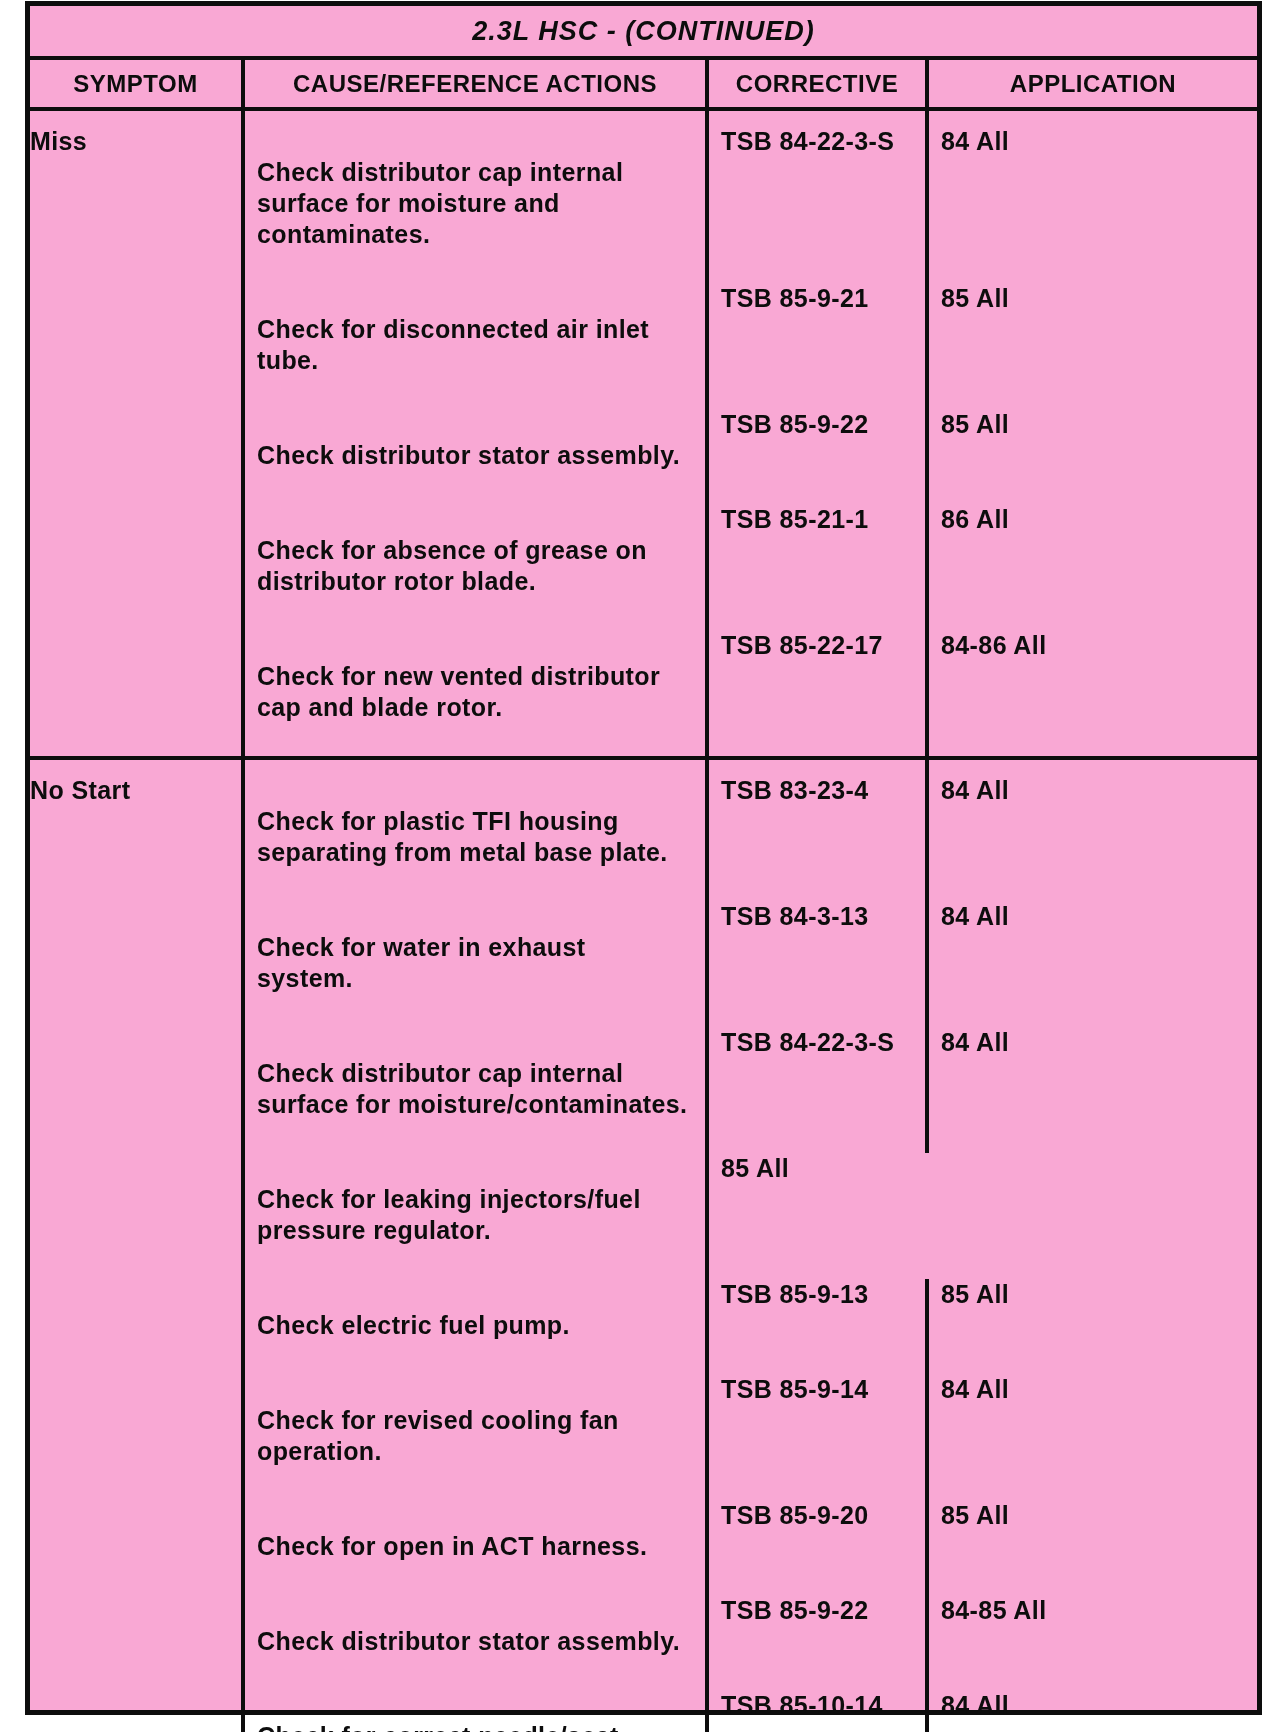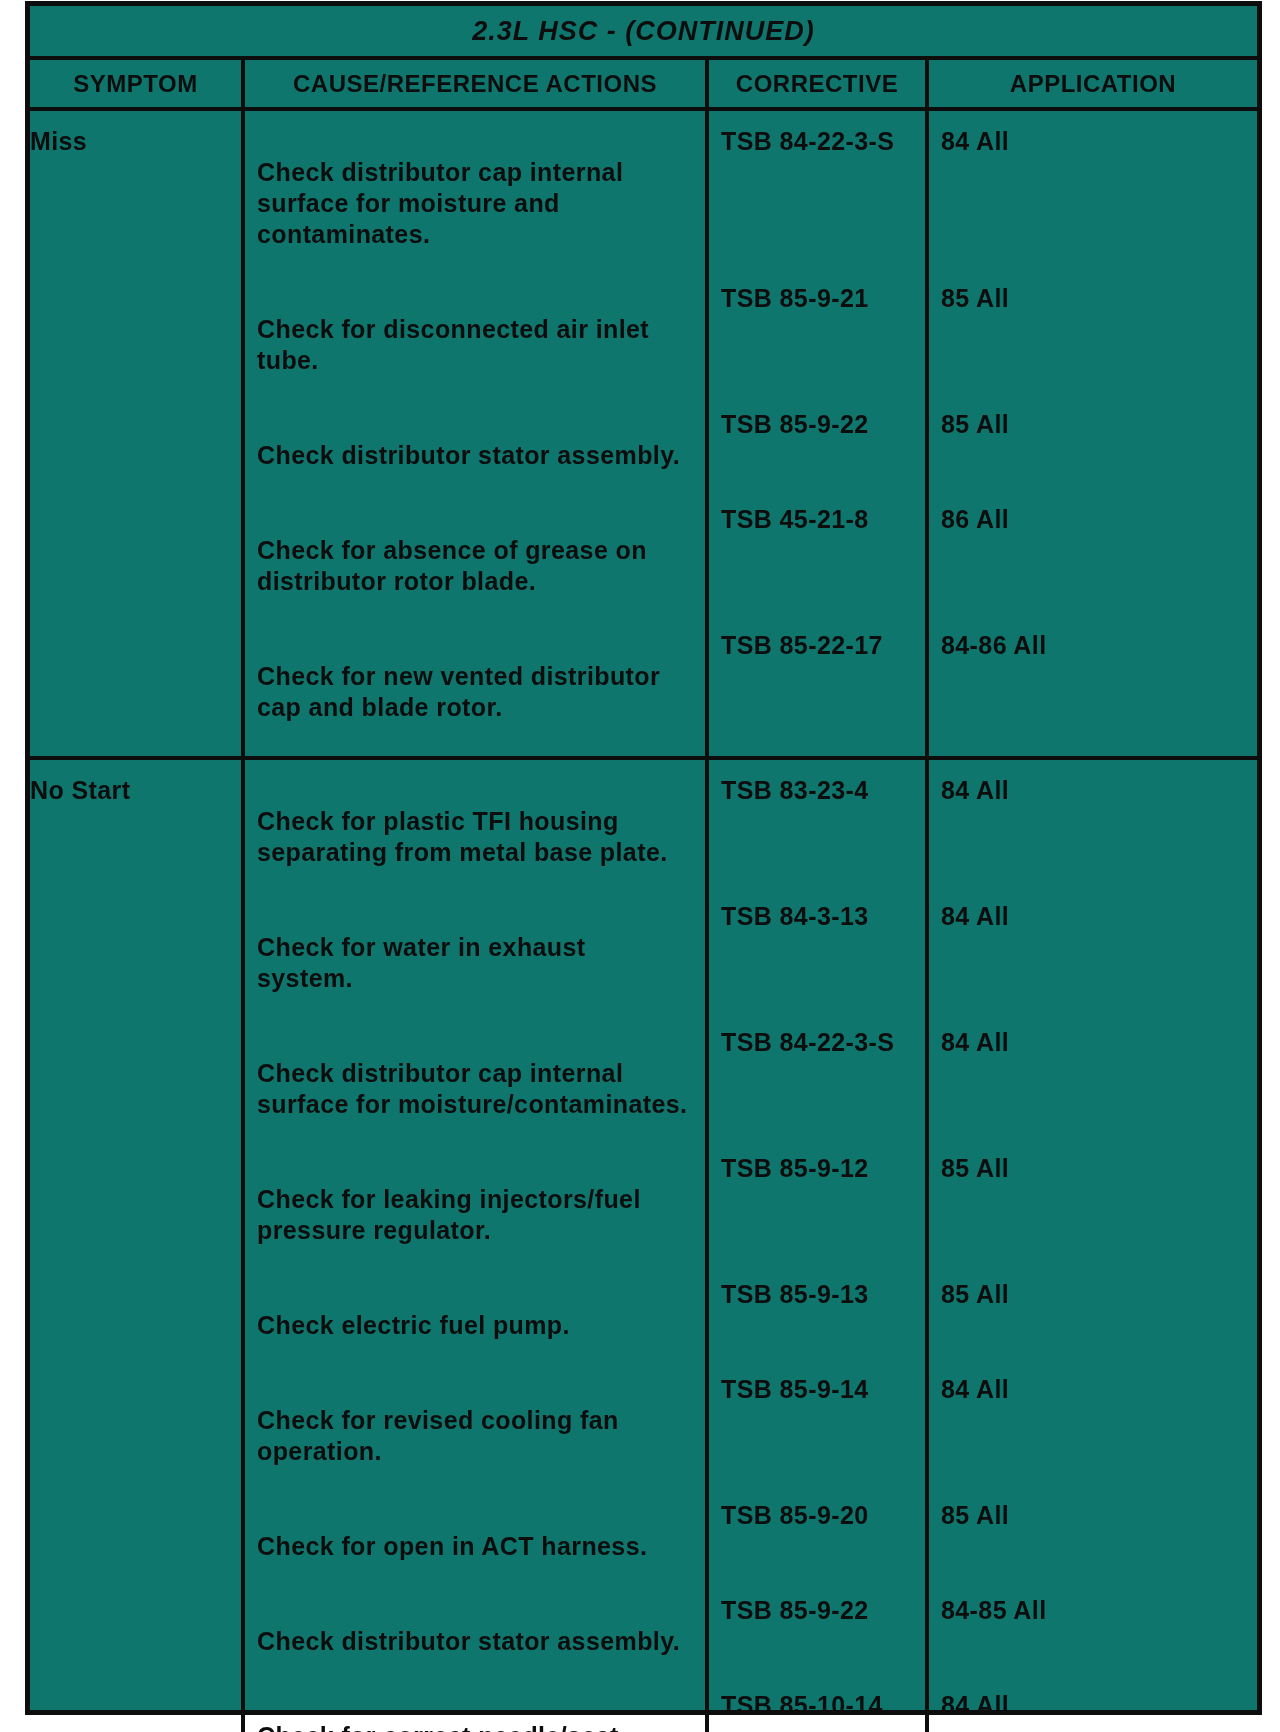--- a/index.html
+++ b/index.html
@@ -19,21 +19,21 @@
   .table-frame {
     position: absolute;
     left: 25px;
     top: 1px;
     width: 1237px;
     height: 1714px;
     border: 5px solid #0d0d0d;
     box-sizing: border-box;
     display: flex;
     flex-direction: column;
-    background: #0f766e;
+    background: #f9a8d4;
   }
   .title-row {
     height: 50px;
     flex: none;
     border-bottom: 4px solid #0d0d0d;
     display: flex;
     align-items: center;
     justify-content: center;
     font-style: italic;
     font-size: 27px;
@@ -165,21 +165,21 @@
   </div>
         <div class="row">
     <div class="cell sym">
       <span></span>
     </div>
     <div class="cell cause">
       <span>Check for absence of grease on
 distributor rotor blade.</span>
     </div>
     <div class="cell ref">
-      <span>TSB 45-21-8</span>
+      <span>TSB 85-21-1</span>
     </div>
     <div class="cell app">
       <span>86 All</span>
     </div>
   </div>
         <div class="row last-row">
     <div class="cell sym">
       <span></span>
     </div>
     <div class="cell cause">
@@ -247,23 +247,20 @@
     </div>
   </div>
         <div class="row">
     <div class="cell sym">
       <span></span>
     </div>
     <div class="cell cause">
       <span>Check for leaking injectors/fuel
 pressure regulator.</span>
     </div>
-    <div class="cell ref">
-      <span>TSB 85-9-12</span>
-    </div>
     <div class="cell app">
       <span>85 All</span>
     </div>
   </div>
         <div class="row">
     <div class="cell sym">
       <span></span>
     </div>
     <div class="cell cause">
       <span>Check electric fuel pump.</span>

